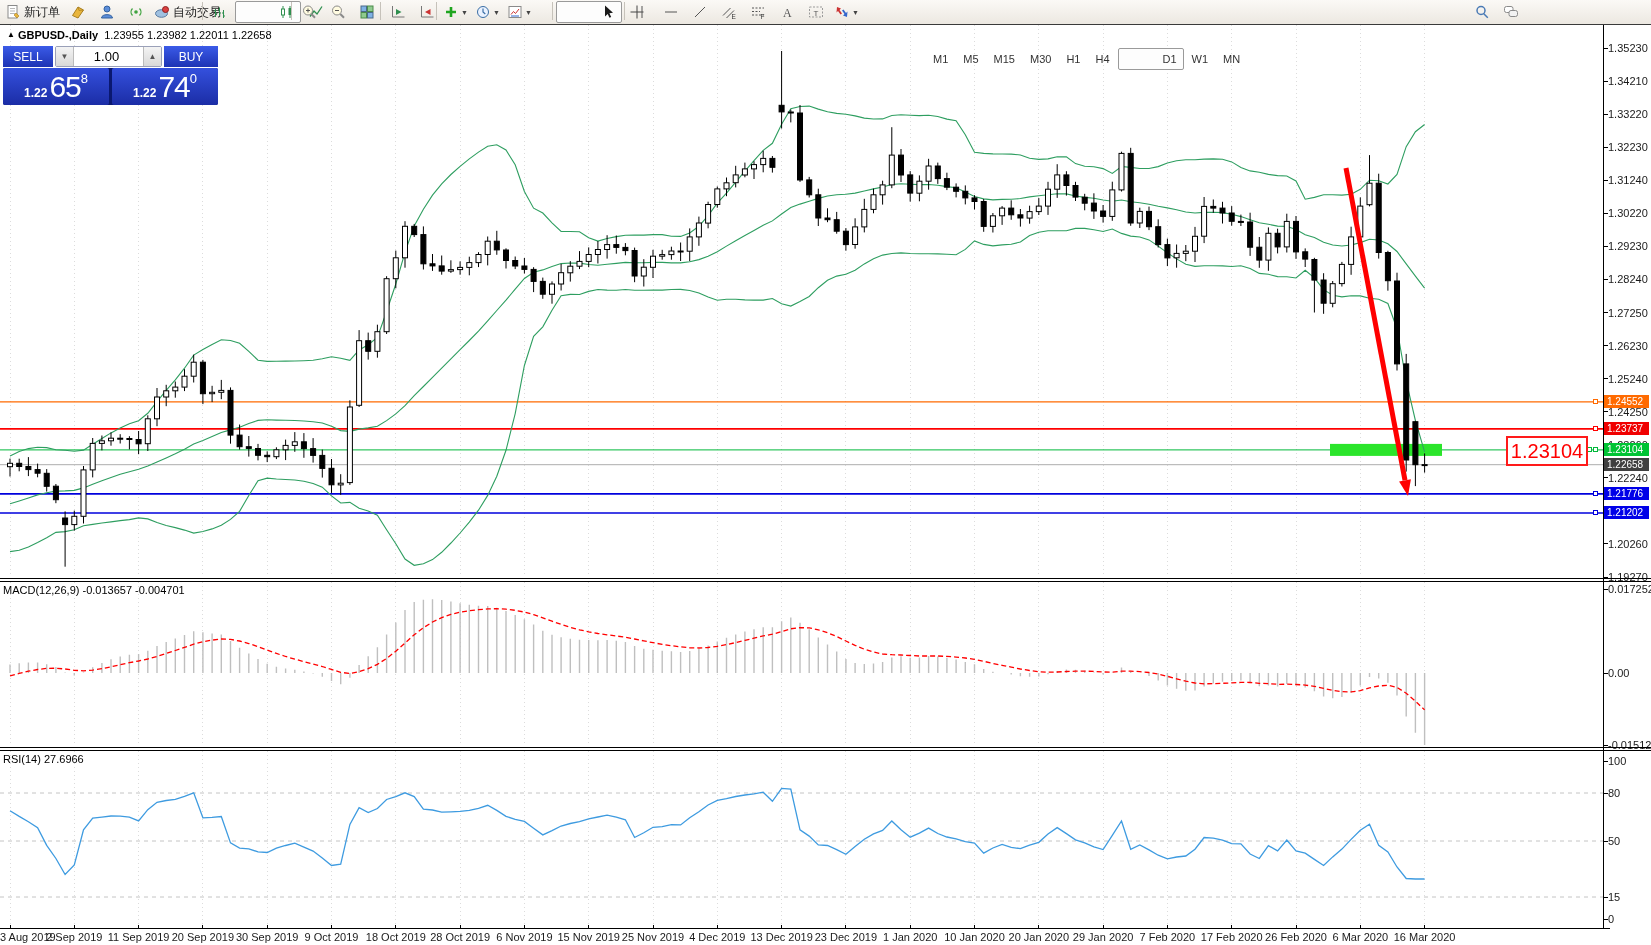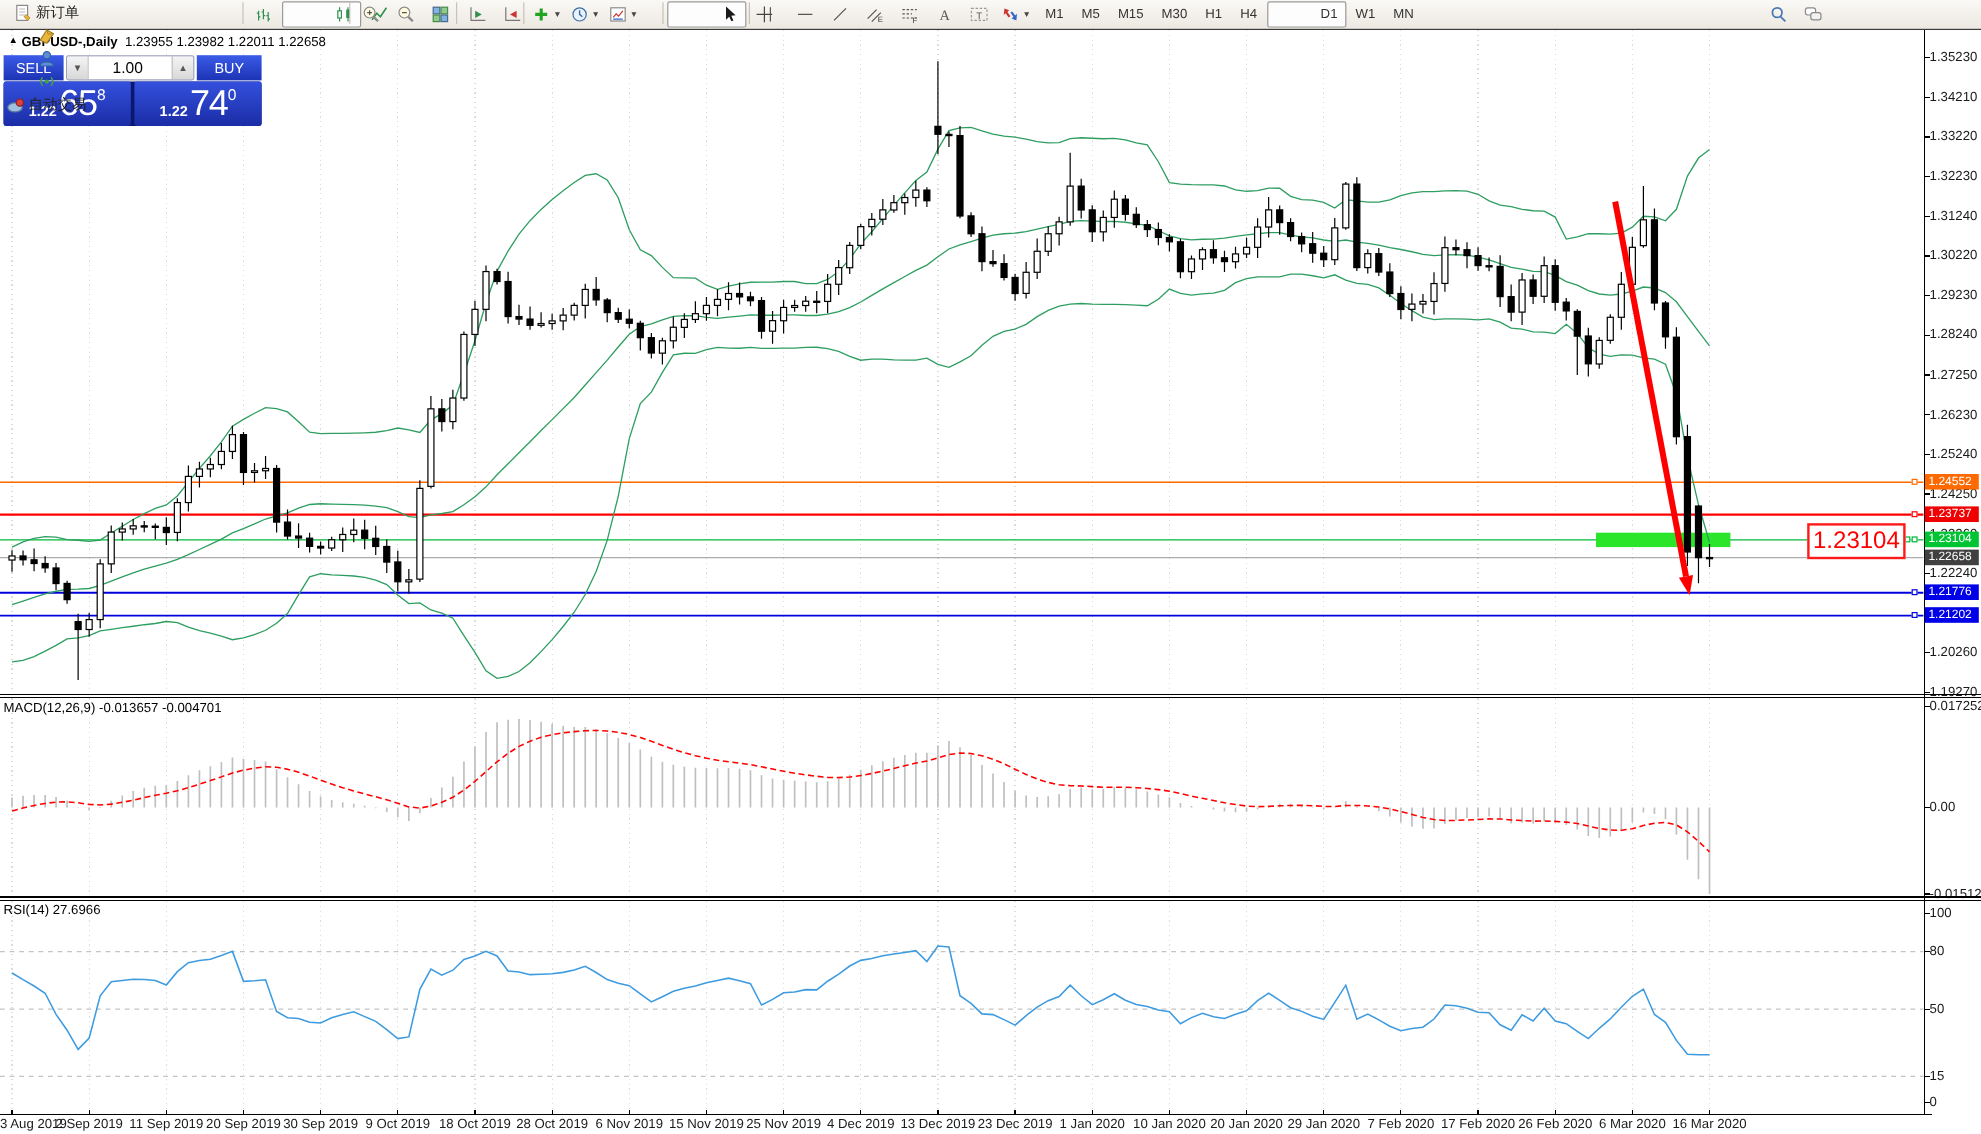--- a/index.html
+++ b/index.html
@@ -51,21 +51,21 @@
   .callout{position:absolute;border:2px solid #ff1a1a;background:#fff;z-index:15;
     display:flex;align-items:center;justify-content:center;font-size:20px;}
   .handle{position:absolute;width:5px;height:5px;background:#fff;box-sizing:border-box;z-index:9;}
 </style>
 </head>
 <body>
 
 <div class="screen">
 
   <div class="toolbar" id="toolbar">
-      <div class="tbgroup" style="left: 2px; flex-direction: column;">
+      <div class="tbgroup" style="left: 2px;">
         <div class="tbbtn">
           <span>
             <svg width="16" height="16" viewBox="0 0 16 16">
               <rect x="3" y="1.5" width="9" height="12.5" fill="#fff" stroke="#8a8a8a"></rect>
               <path d="M5 4.5h5M5 7h5M5 9.5h5" stroke="#b8b8b8"></path>
               <path d="M9 11l3 3 2-2-3-3z" fill="#e8b53c" stroke="#a87e1e" stroke-width=".6"></path>
             </svg>
           </span>
           <span class="lbl">新订单</span>
         </div>
@@ -283,21 +283,21 @@
           <span>
             <svg width="16" height="16" viewBox="0 0 16 16">
               <path d="M3 3l4 1.5L5.5 6 8 9.5 6.5 10.5 4 7 2.5 8.5z" fill="#c33"></path>
               <path d="M13 13l-4-1.5L10.5 10 8 6.5 9.5 5.5 12 9l1.5-1.5z" fill="#36c"></path>
             </svg>
           </span>
           <span class="dd">▼</span>
         </div>
       </div>
       <div class="tbsep" style="position: absolute; left: 620px; top: 2px;"></div>
-      <div class="tbgroup" style="left: 864px;">
+      <div class="tbgroup" style="left: 926px; margin-top: 47px;">
         <div class="tbbtn">
           <span class="tf">M1</span>
         </div>
         <div class="tbbtn">
           <span class="tf">M5</span>
         </div>
         <div class="tbbtn">
           <span class="tf">M15</span>
         </div>
         <div class="tbbtn">

